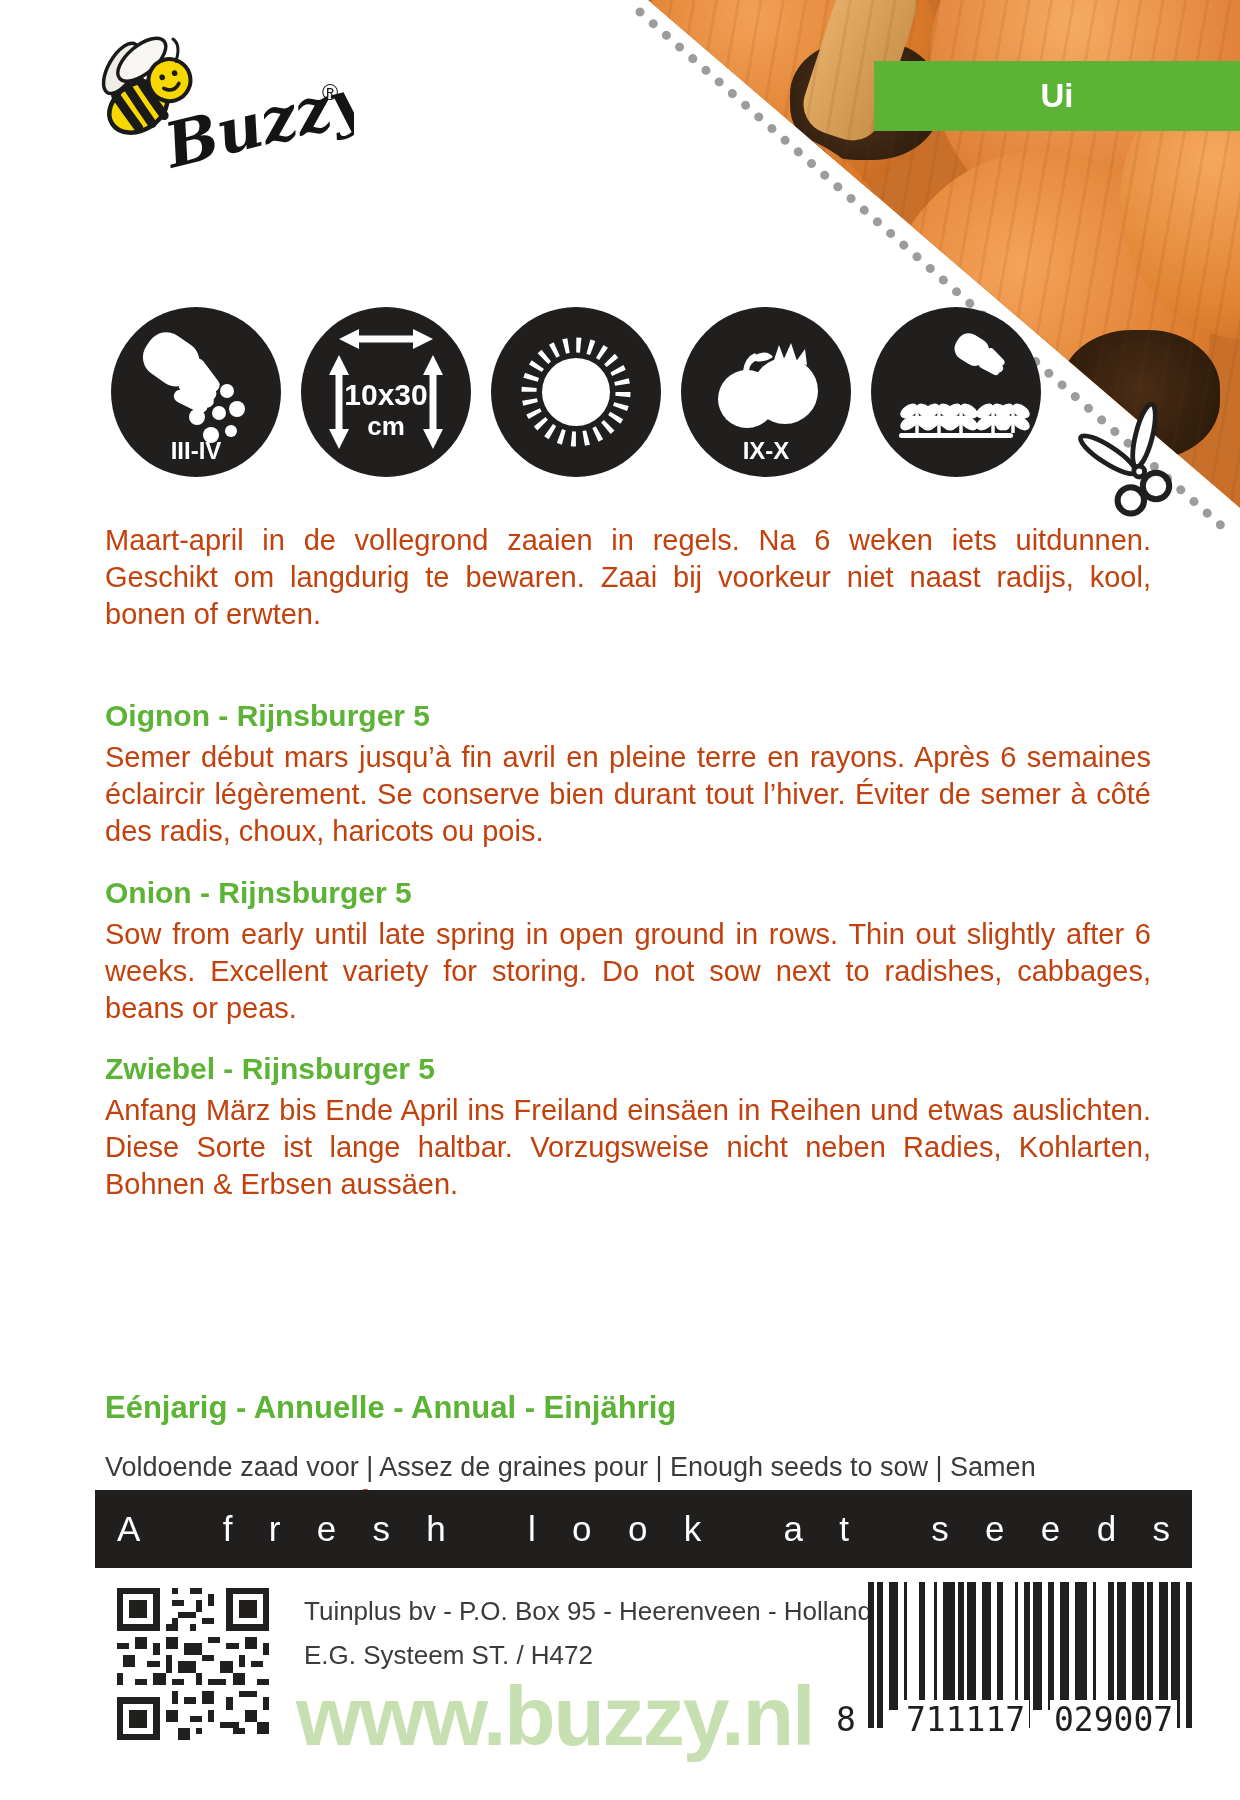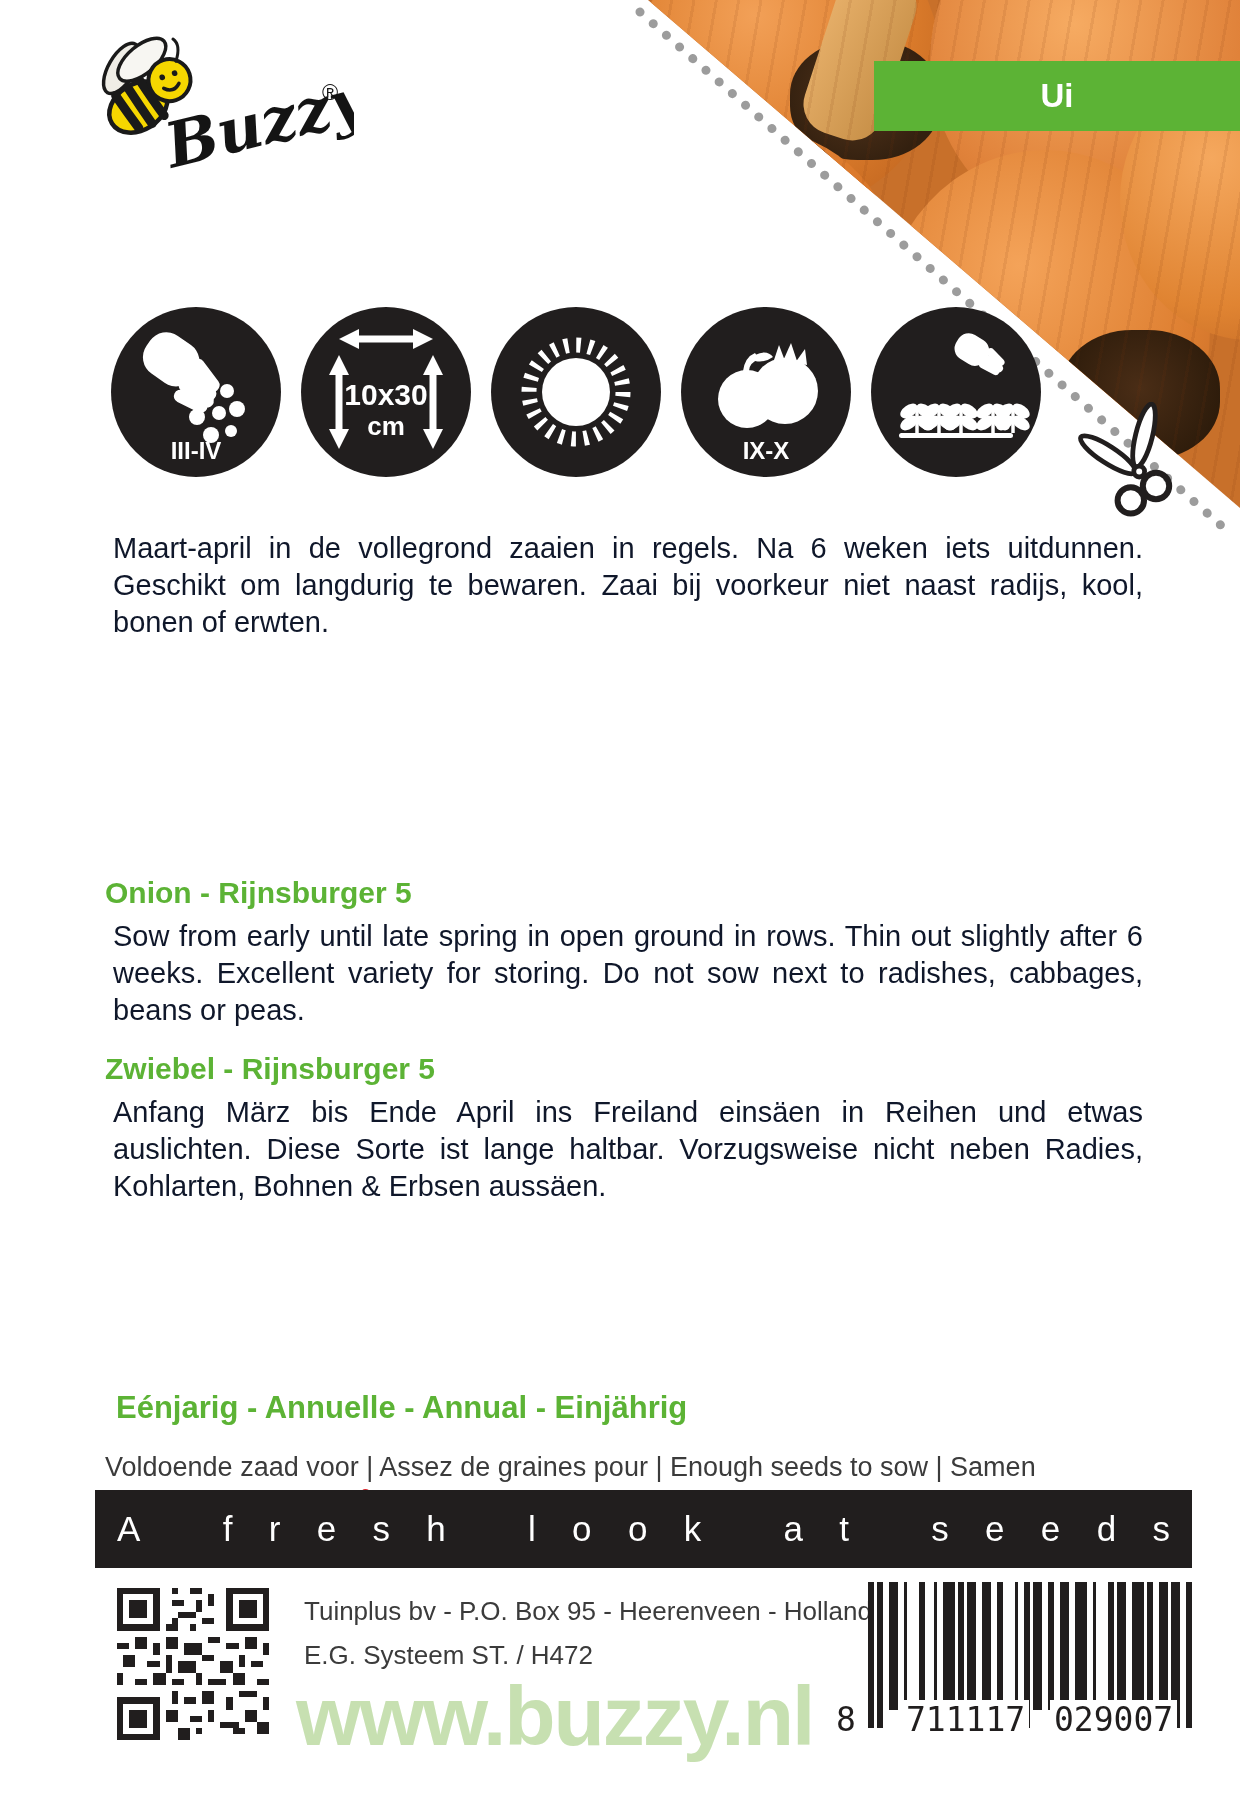--- a/index.html
+++ b/index.html
@@ -29,25 +29,25 @@
   
   #logo{position:absolute;left:84px;top:30px;}
   
   .picto{position:absolute;top:307px;width:170px;height:170px;}
   
   .section{position:absolute;left:105px;width:1046px;}
   .section h2{
     margin:0 0 6px 0;font-size:30px;line-height:34px;font-weight:bold;color:var(--accent,#5cb335);
   }
   .section p{
-    margin:8px;font-size:29px;line-height:37px;color:#0f172a;
+    margin:0;font-size:29px;line-height:37px;color:#c2410c;
     text-align:justify;text-justify:inter-word;
   }
   #annual{
-    position:absolute;left:116px;top:1390px;width:1046px;
+    position:absolute;left:105px;top:1390px;width:1046px;
     font-size:31px;font-weight:bold;color:var(--accent,#5cb335);
   }
   #seedsline{
     position:absolute;left:105px;top:1452px;width:1080px;font-size:27px;color:#3b3b3b;
   }
   #seedsline .area{color:var(--red,#d8232a);font-weight:bold;font-size:30px;margin-left:10px;}
   
   #tagbar{
     position:absolute;left:95px;top:1490px;width:1097px;height:78px;background:#211e1e;
     display:flex;align-items:center;padding:0 22px;
@@ -205,20 +205,24 @@
       </g>
       <use href="#plant1" x="22"></use>
       <use href="#plant1" x="44"></use>
       <use href="#plant1" x="76"></use>
       <use href="#plant1" x="96"></use>
     </g>
   </svg>
 
   <div class="section" style="top:522px">
     <p>Maart-april in de vollegrond zaaien in regels. Na 6 weken iets uitdunnen. Geschikt om langdurig te bewaren. Zaai bij voorkeur niet naast radijs, kool, bonen of erwten.</p>
+  </div>
+  <div class="section" style="top:699px">
+    <h2>Oignon - Rijnsburger 5</h2>
+    <p>Semer début mars jusqu’à fin avril en pleine terre en rayons. Après 6 semaines éclaircir légèrement. Se conserve bien durant tout l’hiver. Éviter de semer à côté des radis, choux, haricots ou pois.</p>
   </div>
   <div class="section" style="top:876px">
     <h2>Onion - Rijnsburger 5</h2>
     <p>Sow from early until late spring in open ground in rows. Thin out slightly after 6 weeks. Excellent variety for storing. Do not sow next to radishes, cabbages, beans or peas.</p>
   </div>
   <div class="section" style="top:1052px">
     <h2>Zwiebel - Rijnsburger 5</h2>
     <p>Anfang März bis Ende April ins Freiland einsäen in Reihen und etwas auslichten. Diese Sorte ist lange haltbar. Vorzugsweise nicht neben Radies, Kohlarten, Bohnen &amp; Erbsen aussäen.</p>
   </div>
 

